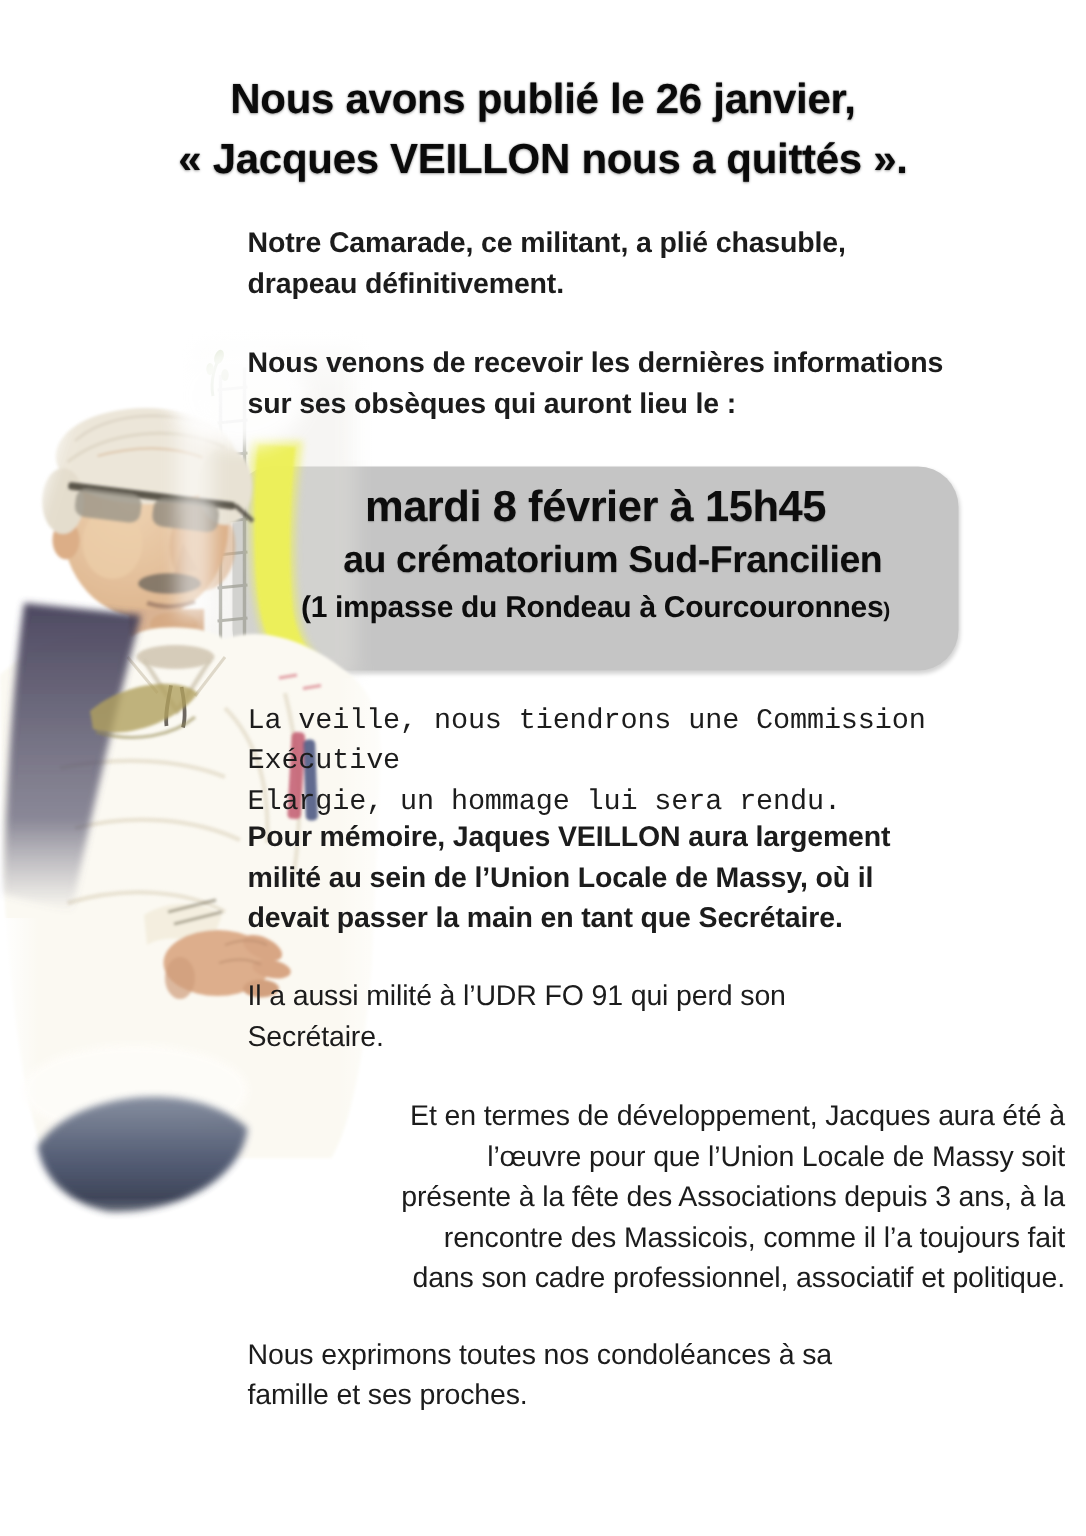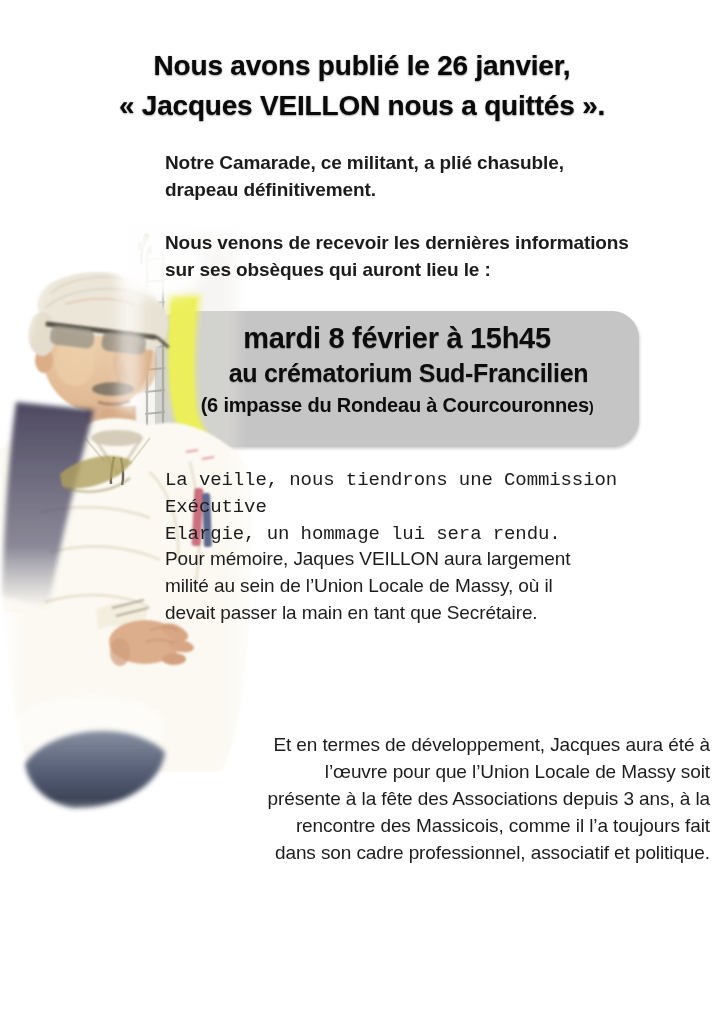--- a/index.html
+++ b/index.html
@@ -41,21 +41,21 @@
     font-size: 19px;
     line-height: 27px;
     letter-spacing: -0.1px;
     white-space: pre-line;
     z-index: 4;
   }
   .para.bold { font-weight: bold; }
   .p1 { top: 149px; }
   .p2 { top: 229px; }
   .p3 { top: 467px; font-family: Liberation Mono, monospace; }
-  .p4 { top: 545px; }
+  .p4 { top: 545px; font-weight: bold; }
   .p5 { top: 651px; }
   .p6 { top: 731px; text-align: right; }
   .p7 { top: 890px; }
   .event-box-bg {
     position: absolute;
     left: 155px;
     top: 311px;
     width: 484px;
     height: 136px;
     background: var(--box-bg, #c5c5c5);
@@ -280,32 +280,36 @@
       <rect x="225" y="0" width="43" height="95" fill="url(#fadeToRight)"></rect>
       <rect x="225" y="240" width="43" height="388" fill="url(#fadeToRight)"></rect>
       <rect x="0" y="586" width="268" height="42" fill="url(#fadeUp)"></rect>
     </g>
   </svg>
 
   <div class="event-box-text">
     <div class="event-line-date">mardi 8 février à 15h45</div>
     <div class="event-line-place">au crématorium Sud-Francilien</div>
     <div class="event-line-address">
-      <span>(6 impasse du Rondeau à Courcouronnes</span><span class="small-paren">)</span>
+      <span>(1 impasse du Rondeau à Courcouronnes</span><span class="small-paren">)</span>
     </div>
   </div>
 
   <div class="para p3">La veille, nous tiendrons une Commission Exécutive
 Elargie, un hommage lui sera rendu.</div>
 
   <div class="para p4">Pour mémoire, Jaques VEILLON aura largement
 milité au sein de l’Union Locale de Massy, où il
 devait passer la main en tant que Secrétaire.</div>
 
+  <div class="para p5">Il a aussi milité à l’UDR FO 91 qui perd son
+Secrétaire.</div>
 
   <div class="para p6">Et en termes de développement, Jacques aura été à
 l’œuvre pour que l’Union Locale de Massy soit
 présente à la fête des Associations depuis 3 ans, à la
 rencontre des Massicois, comme il l’a toujours fait
 dans son cadre professionnel, associatif et politique.</div>
 
+  <div class="para p7">Nous exprimons toutes nos condoléances à sa
+famille et ses proches.</div>
 
 </div>
 
 </body></html>

